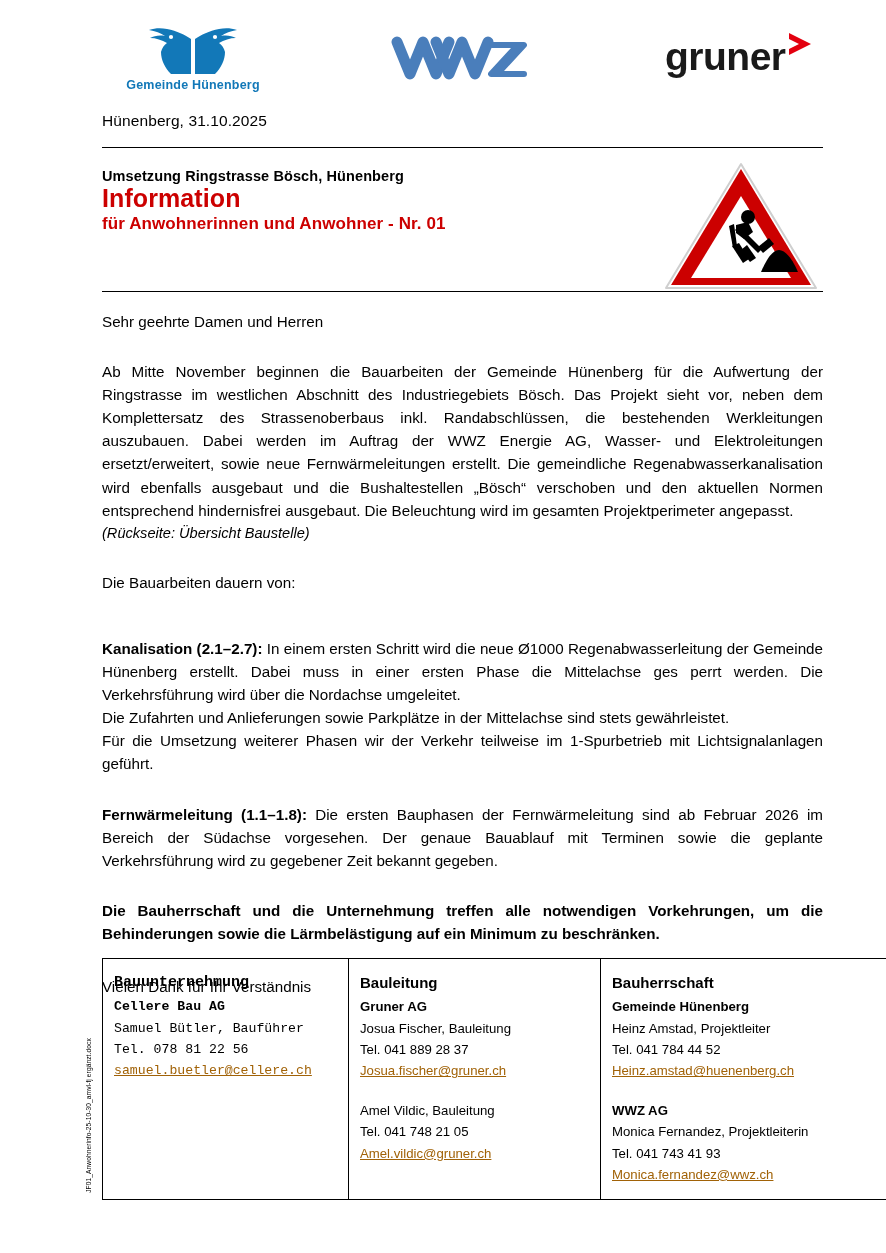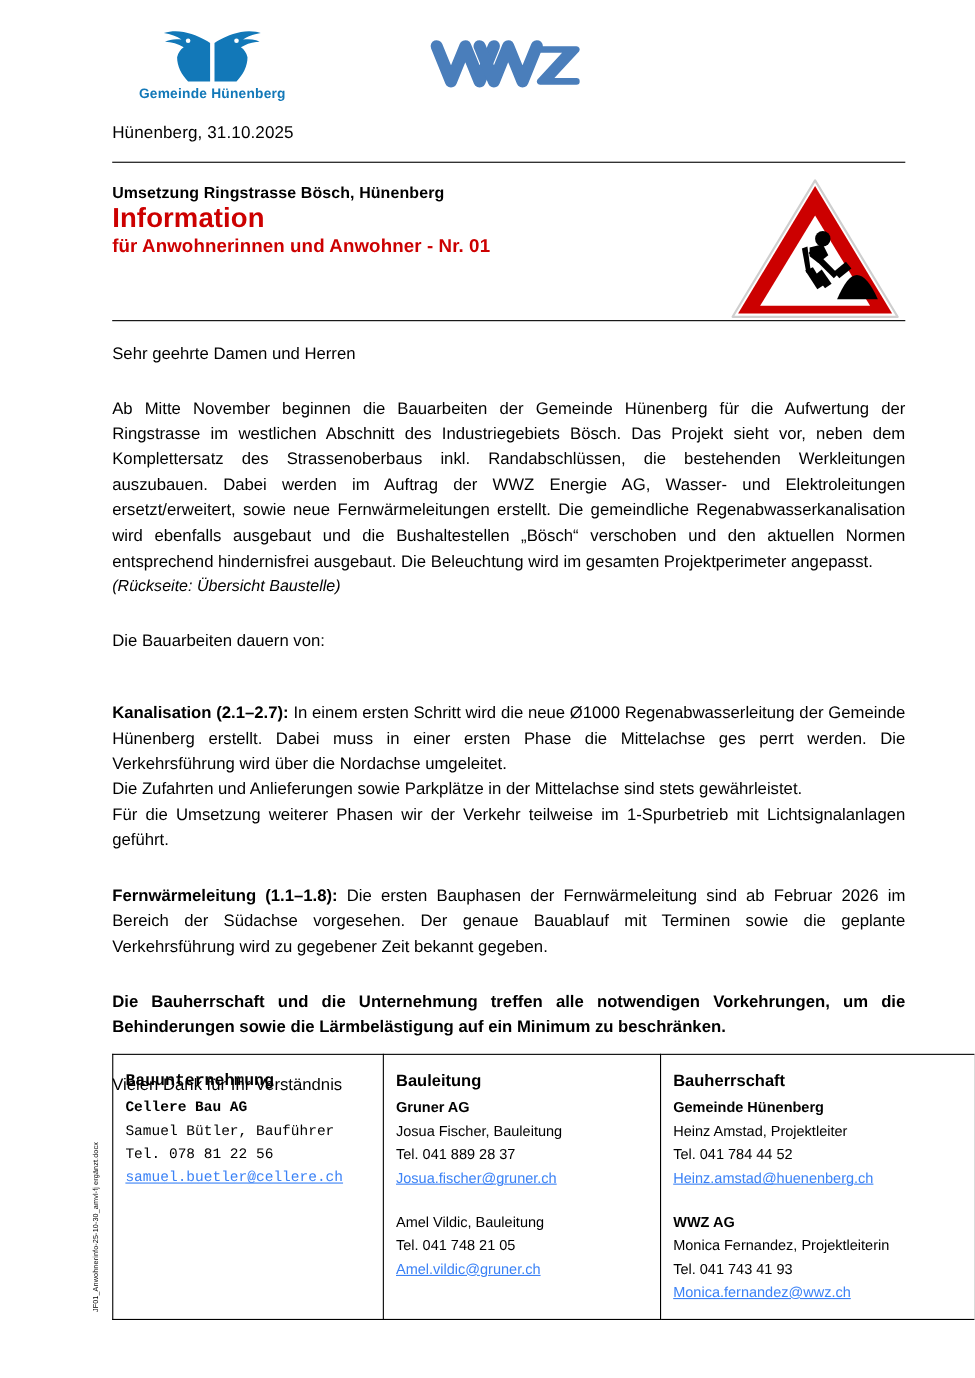--- a/index.html
+++ b/index.html
@@ -174,21 +174,21 @@
     display: block;
     margin-bottom: 1px;
   }
   .cell-company {
     font-weight: bold;
     display: block;
   }
   .cell-line { display: block; }
   .cell-email {
     display: block;
-    color: #3b82f6;
+    color: #a16207;
     text-decoration: underline;
   }
   .cell-gap { display: block; height: 18px; }
 
   
   .vertical-footer {
     position: absolute;
     left: -12px;
     top: 1112px;
     width: 200px;
@@ -229,20 +229,26 @@
         <g fill="#4a7ebb" stroke="#4a7ebb" stroke-width="11" stroke-linecap="round" stroke-linejoin="round" fill-opacity="0">
           <polyline points="9,9 22,41 35,9 48,41 61,9"></polyline>
           <polyline points="48,9 61,41 74,9 87,41 100,9"></polyline>
         </g>
         <g fill="#4a7ebb">
           <path d="M104 9 h32 a3 3 0 0 1 2.4 4.8 L116 38 h20 a3 3 0 0 1 0 6 h-33 a3 3 0 0 1 -2.4 -4.8 L123 15 h-19 a3 3 0 0 1 0 -6 z"></path>
         </g>
       </svg>
     </div>
 
+    <div class="logo-gruner">
+      <svg width="158" height="50" viewBox="0 0 158 50">
+        <text x="0" y="40" font-family="Liberation Sans, sans-serif" font-size="39" font-weight="bold" fill="#1a1a1a" letter-spacing="-0.5">gruner</text>
+        <polygon points="124,3 146,14 124,25 124,19 134,14 124,9" fill="#e3000f"></polygon>
+      </svg>
+    </div>
   </div>
 
   <div class="date-line">Hünenberg, 31.10.2025</div>
 
   <div class="rule rule-top"></div>
   <div class="rule rule-bottom"></div>
 
   <div class="title-block">
     <div class="subject">Umsetzung Ringstrasse Bösch, Hünenberg</div>
     <div class="headline">Information</div>

